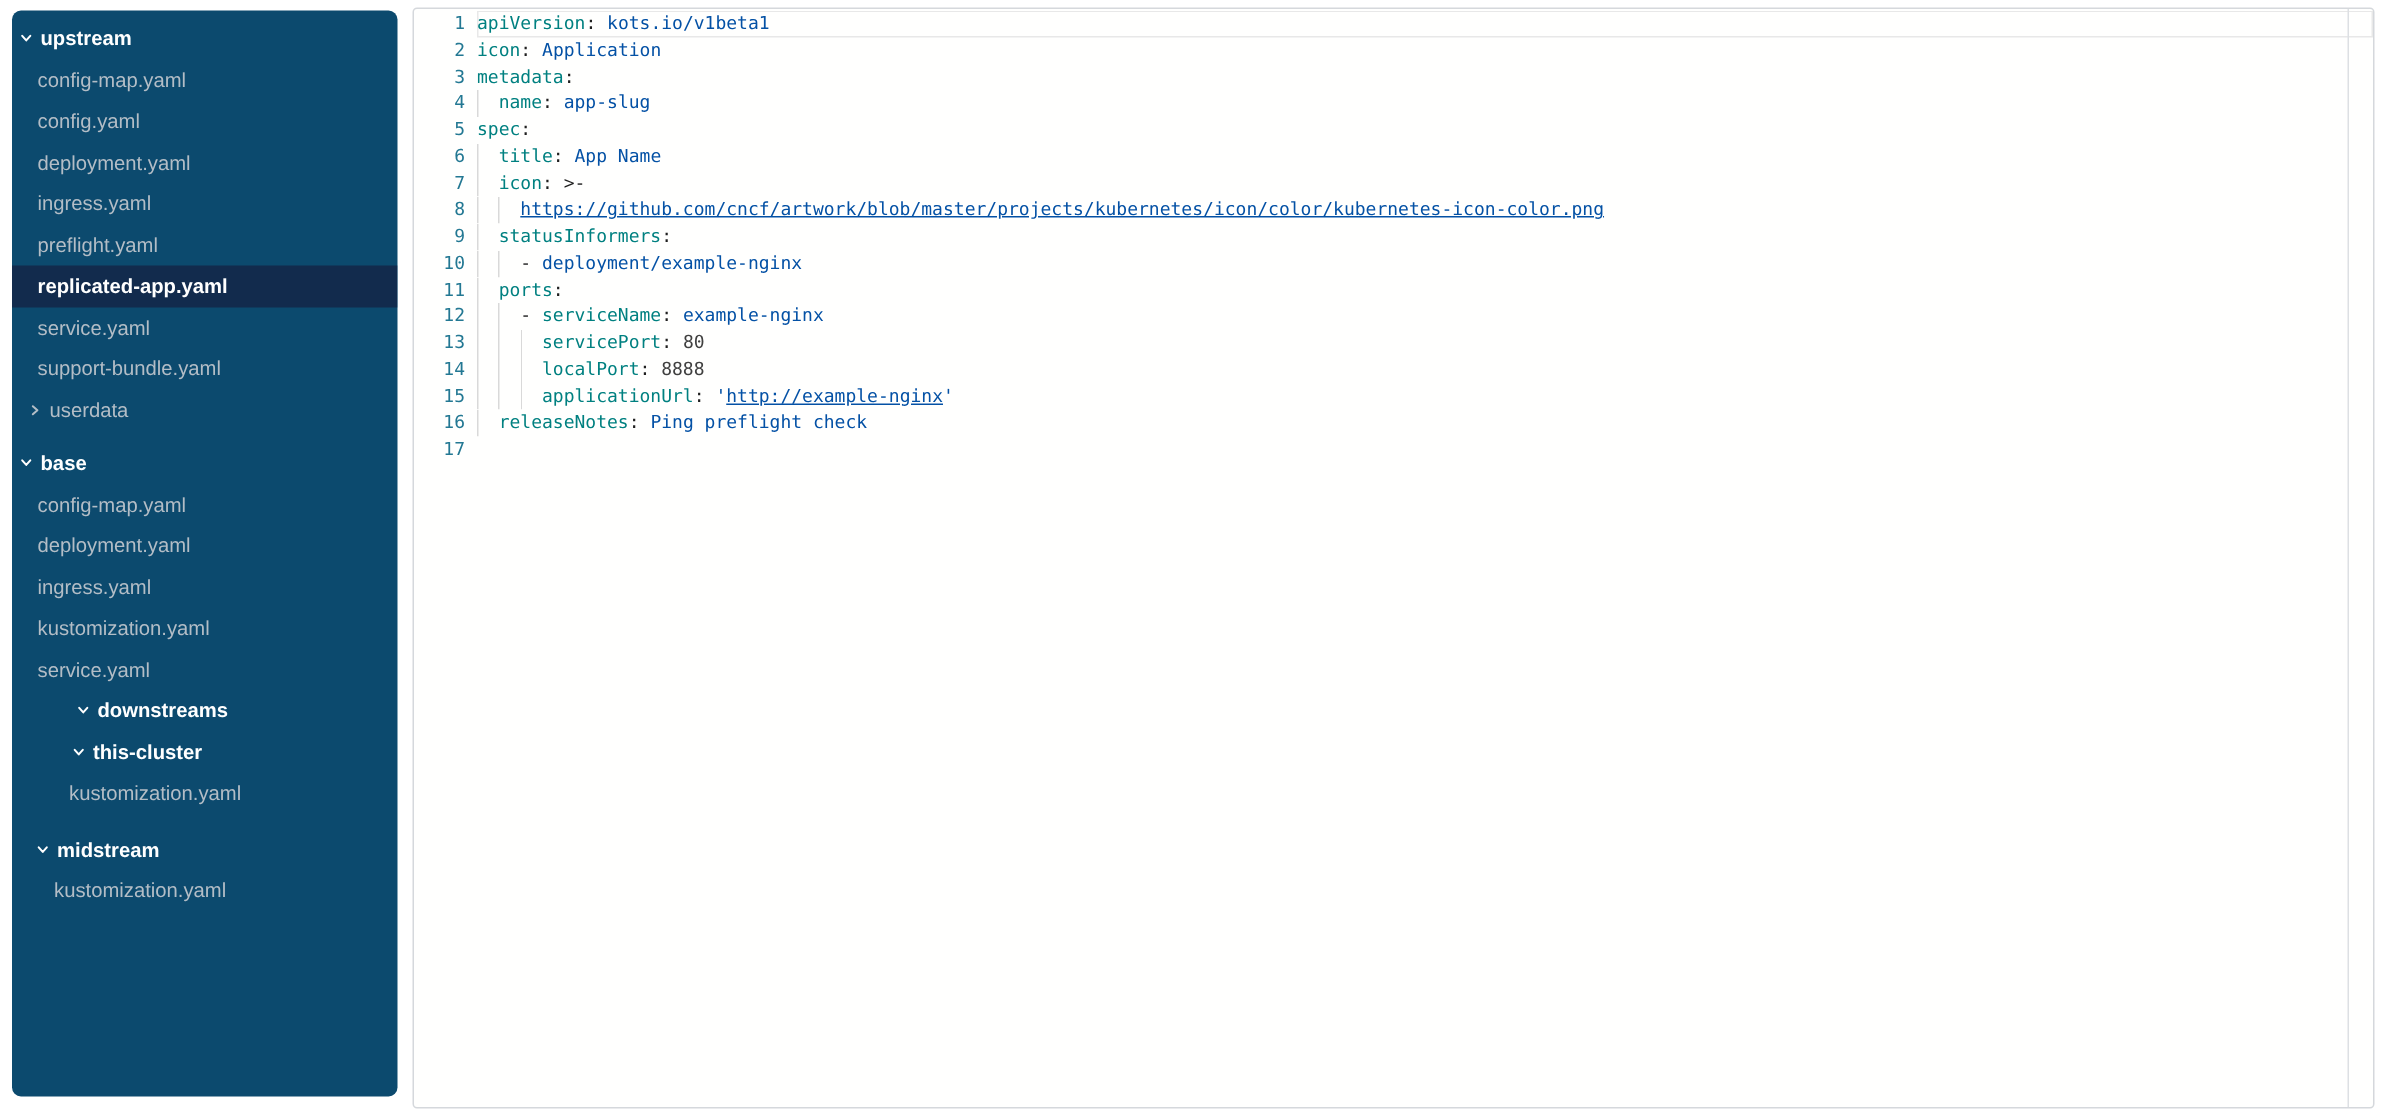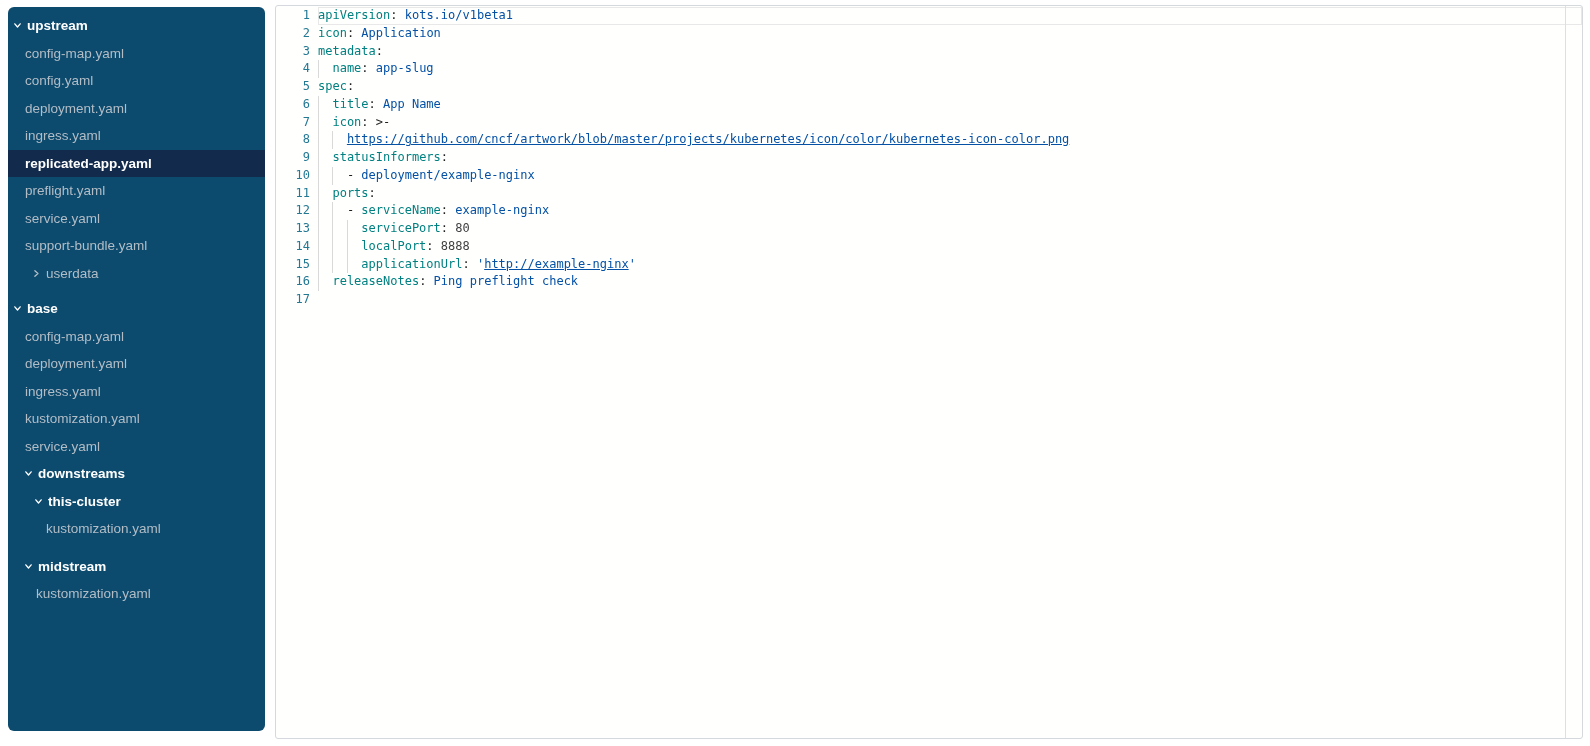--- a/index.html
+++ b/index.html
@@ -50,33 +50,33 @@
       </div>
       <div class="trow" style="padding-left: 17px;">
         <span>config.yaml</span>
       </div>
       <div class="trow" style="padding-left: 17px;">
         <span>deployment.yaml</span>
       </div>
       <div class="trow" style="padding-left: 17px;">
         <span>ingress.yaml</span>
       </div>
+      <div class="trow" style="padding-left: 17px;">
+        <span>preflight.yaml</span>
+      </div>
       <div class="trow sel" style="padding-left: 17px;">
         <span>replicated-app.yaml</span>
       </div>
       <div class="trow" style="padding-left: 17px;">
-        <span>preflight.yaml</span>
-      </div>
-      <div class="trow" style="padding-left: 17px;">
         <span>service.yaml</span>
       </div>
       <div class="trow" style="padding-left: 17px;">
         <span>support-bundle.yaml</span>
       </div>
-      <div class="trow" style="padding-left: 23px;">
+      <div class="trow" style="padding-left: 10px;">
         <span class="chev">
           <svg width="9" height="9" viewBox="0 0 10 10" style="transform:rotate(-90deg)">
             <polyline points="2,3.2 5,6.6 8,3.2" fill="none" stroke="currentColor" stroke-width="1.5" stroke-linecap="round" stroke-linejoin="round"></polyline>
           </svg>
         </span>
         <span>userdata</span>
       </div>
       <div class="trow hd" style="padding-left: 4px; margin-top: 8px;">
         <span class="chev">
           <svg width="9" height="9" viewBox="0 0 10 10">
@@ -93,29 +93,29 @@
       </div>
       <div class="trow" style="padding-left: 17px;">
         <span>ingress.yaml</span>
       </div>
       <div class="trow" style="padding-left: 17px;">
         <span>kustomization.yaml</span>
       </div>
       <div class="trow" style="padding-left: 17px;">
         <span>service.yaml</span>
       </div>
-      <div class="trow hd" style="padding-left: 15px;">
+      <div class="trow hd" style="padding-left: 15px; margin-left: 27px;">
         <span class="chev">
           <svg width="9" height="9" viewBox="0 0 10 10">
             <polyline points="2,3.2 5,6.6 8,3.2" fill="none" stroke="currentColor" stroke-width="1.5" stroke-linecap="round" stroke-linejoin="round"></polyline>
           </svg>
         </span>
         <span>downstreams</span>
       </div>
-      <div class="trow hd" style="padding-left: 25px;">
+      <div class="trow hd" style="padding-left: 39px;">
         <span class="chev">
           <svg width="9" height="9" viewBox="0 0 10 10">
             <polyline points="2,3.2 5,6.6 8,3.2" fill="none" stroke="currentColor" stroke-width="1.5" stroke-linecap="round" stroke-linejoin="round"></polyline>
           </svg>
         </span>
         <span>this-cluster</span>
       </div>
       <div class="trow" style="padding-left: 38px;">
         <span>kustomization.yaml</span>
       </div>

